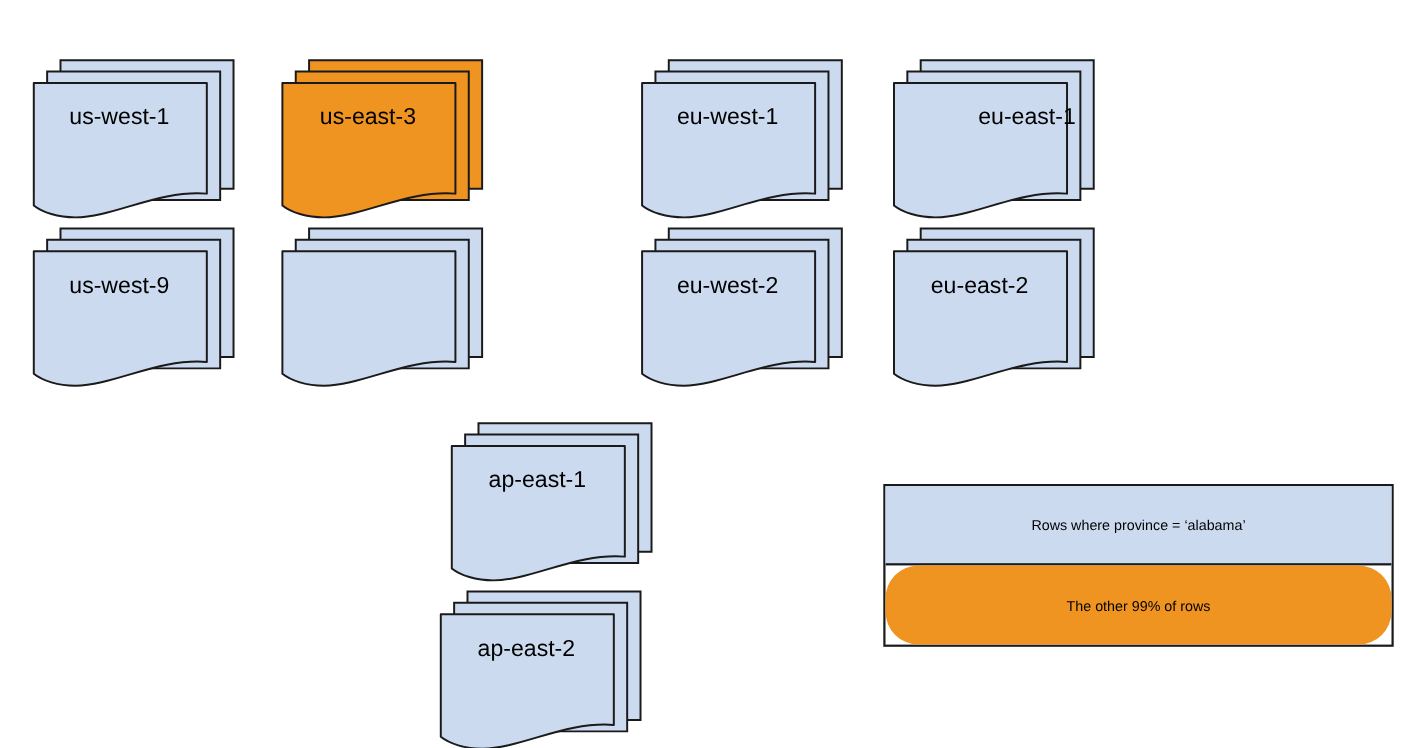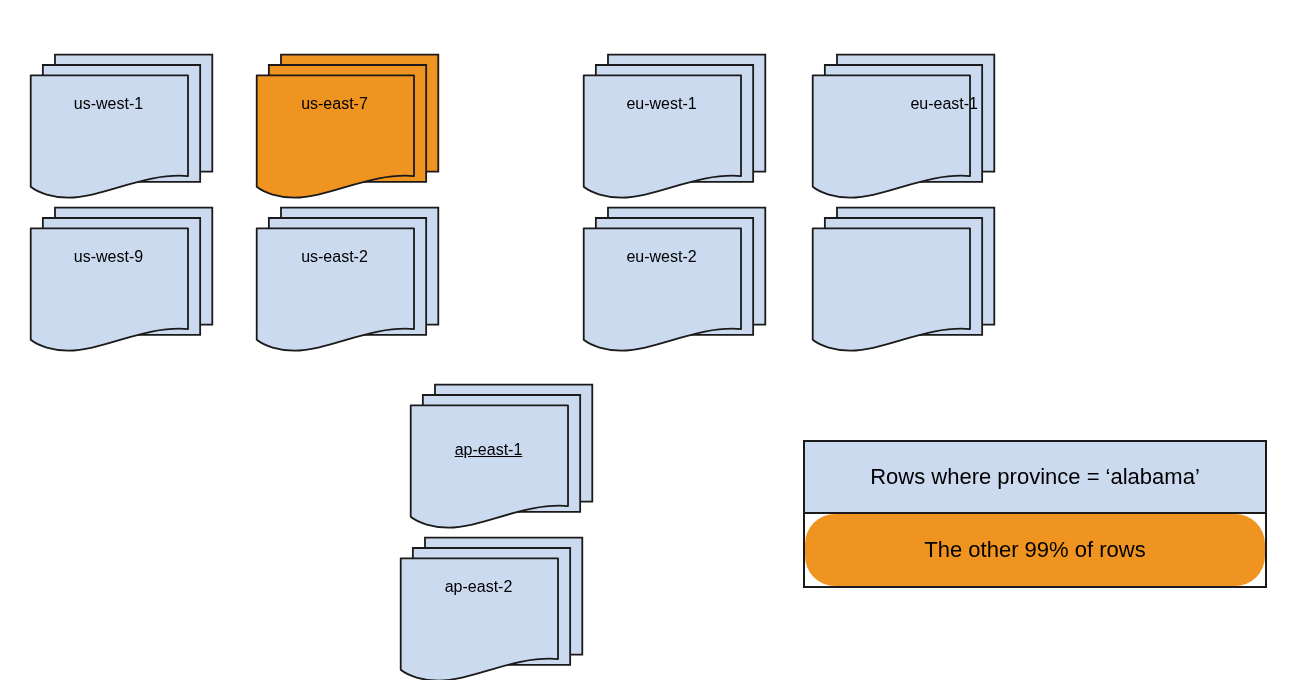--- a/index.html
+++ b/index.html
@@ -29,21 +29,21 @@
     display: block;
     width: 210px;
     height: 160px;
     overflow: visible;
   }
   .stack-label {
     position: absolute;
     left: 0;
     width: 175px;
     text-align: center;
-    font-size: 16px;
+    font-size: 21px;
     color: #000000;
     font-family: "Liberation Sans", sans-serif;
     pointer-events: none;
     white-space: nowrap;
   }
   
   #legend {
     position: absolute;
     left: 803px;
     top: 440px;
@@ -51,21 +51,21 @@
     height: 148px;
     border: 2px solid #1a1a1a;
     box-sizing: border-box;
   }
   .legend-row {
     height: 50%;
     display: flex;
     align-items: center;
     justify-content: center;
     box-sizing: border-box;
-    font-size: 22px;
+    font-size: 13px;
     color: #000000;
   }
   .legend-row.top {
     border-bottom: 2px solid #1a1a1a;
   }
 </style>
 </head>
 <body>
 
 <div id="canvas">
@@ -78,21 +78,21 @@
           <path d="M0,0 L175,0 L175,112 C126,108 80.5,136 42,136 C24.500000000000004,136 8.75,131 0,124 Z" fill="#ccdaf0" stroke="#1a1a1a" stroke-width="2" stroke-linejoin="round" stroke-linecap="round"></path>
         </svg>
         <div class="stack-label" style="top: 52px;">us-west-1</div>
       </div>
       <div class="stack" style="left: 247px; top: 43px;">
         <svg viewBox="-2 -36 216 178" xmlns="http://www.w3.org/2000/svg">
           <path d="M0,0 L175,0 L175,130 L0,130 Z" transform="translate(27,-23)" fill="#ef9421" stroke="#1a1a1a" stroke-width="2" stroke-linejoin="miter"></path>
           <path d="M0,0 L175,0 L175,130 L0,130 Z" transform="translate(13.5,-11.5)" fill="#ef9421" stroke="#1a1a1a" stroke-width="2" stroke-linejoin="miter"></path>
           <path d="M0,0 L175,0 L175,112 C126,108 80.5,136 42,136 C24.500000000000004,136 8.75,131 0,124 Z" fill="#ef9421" stroke="#1a1a1a" stroke-width="2" stroke-linejoin="round" stroke-linecap="round"></path>
         </svg>
-        <div class="stack-label" style="top: 52px;">us-east-7</div>
+        <div class="stack-label" style="top: 52px;">us-east-3</div>
       </div>
       <div class="stack" style="left: 574px; top: 43px;">
         <svg viewBox="-2 -36 216 178" xmlns="http://www.w3.org/2000/svg">
           <path d="M0,0 L175,0 L175,130 L0,130 Z" transform="translate(27,-23)" fill="#ccdaf0" stroke="#1a1a1a" stroke-width="2" stroke-linejoin="miter"></path>
           <path d="M0,0 L175,0 L175,130 L0,130 Z" transform="translate(13.5,-11.5)" fill="#ccdaf0" stroke="#1a1a1a" stroke-width="2" stroke-linejoin="miter"></path>
           <path d="M0,0 L175,0 L175,112 C126,108 80.5,136 42,136 C24.500000000000004,136 8.75,131 0,124 Z" fill="#ccdaf0" stroke="#1a1a1a" stroke-width="2" stroke-linejoin="round" stroke-linecap="round"></path>
         </svg>
         <div class="stack-label" style="top: 52px; text-align: center;">eu-west-1</div>
       </div>
       <div class="stack" style="left: 803px; top: 43px;">
@@ -110,44 +110,44 @@
           <path d="M0,0 L175,0 L175,112 C126,108 80.5,136 42,136 C24.500000000000004,136 8.75,131 0,124 Z" fill="#ccdaf0" stroke="#1a1a1a" stroke-width="2" stroke-linejoin="round" stroke-linecap="round"></path>
         </svg>
         <div class="stack-label" style="top: 52px;">us-west-9</div>
       </div>
       <div class="stack" style="left: 247px; top: 196px;">
         <svg viewBox="-2 -36 216 178" xmlns="http://www.w3.org/2000/svg">
           <path d="M0,0 L175,0 L175,130 L0,130 Z" transform="translate(27,-23)" fill="#ccdaf0" stroke="#1a1a1a" stroke-width="2" stroke-linejoin="miter"></path>
           <path d="M0,0 L175,0 L175,130 L0,130 Z" transform="translate(13.5,-11.5)" fill="#ccdaf0" stroke="#1a1a1a" stroke-width="2" stroke-linejoin="miter"></path>
           <path d="M0,0 L175,0 L175,112 C126,108 80.5,136 42,136 C24.500000000000004,136 8.75,131 0,124 Z" fill="#ccdaf0" stroke="#1a1a1a" stroke-width="2" stroke-linejoin="round" stroke-linecap="round"></path>
         </svg>
-        <div class="stack-label" style="top: 52px;">us-east-2</div>
       </div>
       <div class="stack" style="left: 574px; top: 196px;">
         <svg viewBox="-2 -36 216 178" xmlns="http://www.w3.org/2000/svg">
           <path d="M0,0 L175,0 L175,130 L0,130 Z" transform="translate(27,-23)" fill="#ccdaf0" stroke="#1a1a1a" stroke-width="2" stroke-linejoin="miter"></path>
           <path d="M0,0 L175,0 L175,130 L0,130 Z" transform="translate(13.5,-11.5)" fill="#ccdaf0" stroke="#1a1a1a" stroke-width="2" stroke-linejoin="miter"></path>
           <path d="M0,0 L175,0 L175,112 C126,108 80.5,136 42,136 C24.500000000000004,136 8.75,131 0,124 Z" fill="#ccdaf0" stroke="#1a1a1a" stroke-width="2" stroke-linejoin="round" stroke-linecap="round"></path>
         </svg>
         <div class="stack-label" style="top: 52px;">eu-west-2</div>
       </div>
       <div class="stack" style="left: 803px; top: 196px;">
         <svg viewBox="-2 -36 216 178" xmlns="http://www.w3.org/2000/svg">
           <path d="M0,0 L175,0 L175,130 L0,130 Z" transform="translate(27,-23)" fill="#ccdaf0" stroke="#1a1a1a" stroke-width="2" stroke-linejoin="miter"></path>
           <path d="M0,0 L175,0 L175,130 L0,130 Z" transform="translate(13.5,-11.5)" fill="#ccdaf0" stroke="#1a1a1a" stroke-width="2" stroke-linejoin="miter"></path>
           <path d="M0,0 L175,0 L175,112 C126,108 80.5,136 42,136 C24.500000000000004,136 8.75,131 0,124 Z" fill="#ccdaf0" stroke="#1a1a1a" stroke-width="2" stroke-linejoin="round" stroke-linecap="round"></path>
         </svg>
+        <div class="stack-label" style="top: 52px;">eu-east-2</div>
       </div>
       <div class="stack" style="left: 401px; top: 373px;">
         <svg viewBox="-2 -36 216 178" xmlns="http://www.w3.org/2000/svg">
           <path d="M0,0 L175,0 L175,130 L0,130 Z" transform="translate(27,-23)" fill="#ccdaf0" stroke="#1a1a1a" stroke-width="2" stroke-linejoin="miter"></path>
           <path d="M0,0 L175,0 L175,130 L0,130 Z" transform="translate(13.5,-11.5)" fill="#ccdaf0" stroke="#1a1a1a" stroke-width="2" stroke-linejoin="miter"></path>
           <path d="M0,0 L175,0 L175,112 C126,108 80.5,136 42,136 C24.500000000000004,136 8.75,131 0,124 Z" fill="#ccdaf0" stroke="#1a1a1a" stroke-width="2" stroke-linejoin="round" stroke-linecap="round"></path>
         </svg>
-        <div class="stack-label" style="top: 68px; text-decoration: underline;">ap-east-1</div>
+        <div class="stack-label" style="top: 52px;">ap-east-1</div>
       </div>
       <div class="stack" style="left: 391px; top: 526px;">
         <svg viewBox="-2 -36 216 178" xmlns="http://www.w3.org/2000/svg">
           <path d="M0,0 L175,0 L175,130 L0,130 Z" transform="translate(27,-23)" fill="#ccdaf0" stroke="#1a1a1a" stroke-width="2" stroke-linejoin="miter"></path>
           <path d="M0,0 L175,0 L175,130 L0,130 Z" transform="translate(13.5,-11.5)" fill="#ccdaf0" stroke="#1a1a1a" stroke-width="2" stroke-linejoin="miter"></path>
           <path d="M0,0 L175,0 L175,112 C126,108 80.5,136 42,136 C24.500000000000004,136 8.75,131 0,124 Z" fill="#ccdaf0" stroke="#1a1a1a" stroke-width="2" stroke-linejoin="round" stroke-linecap="round"></path>
         </svg>
         <div class="stack-label" style="top: 52px;">ap-east-2</div>
       </div>
     </div>

